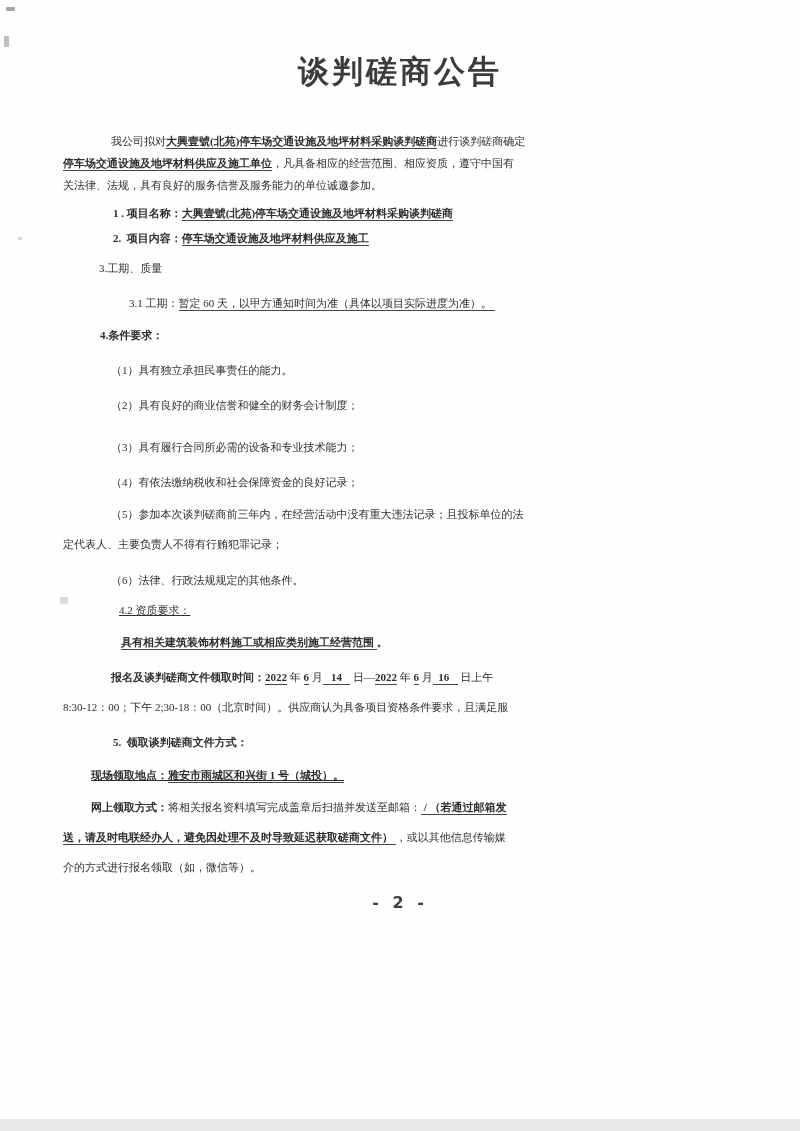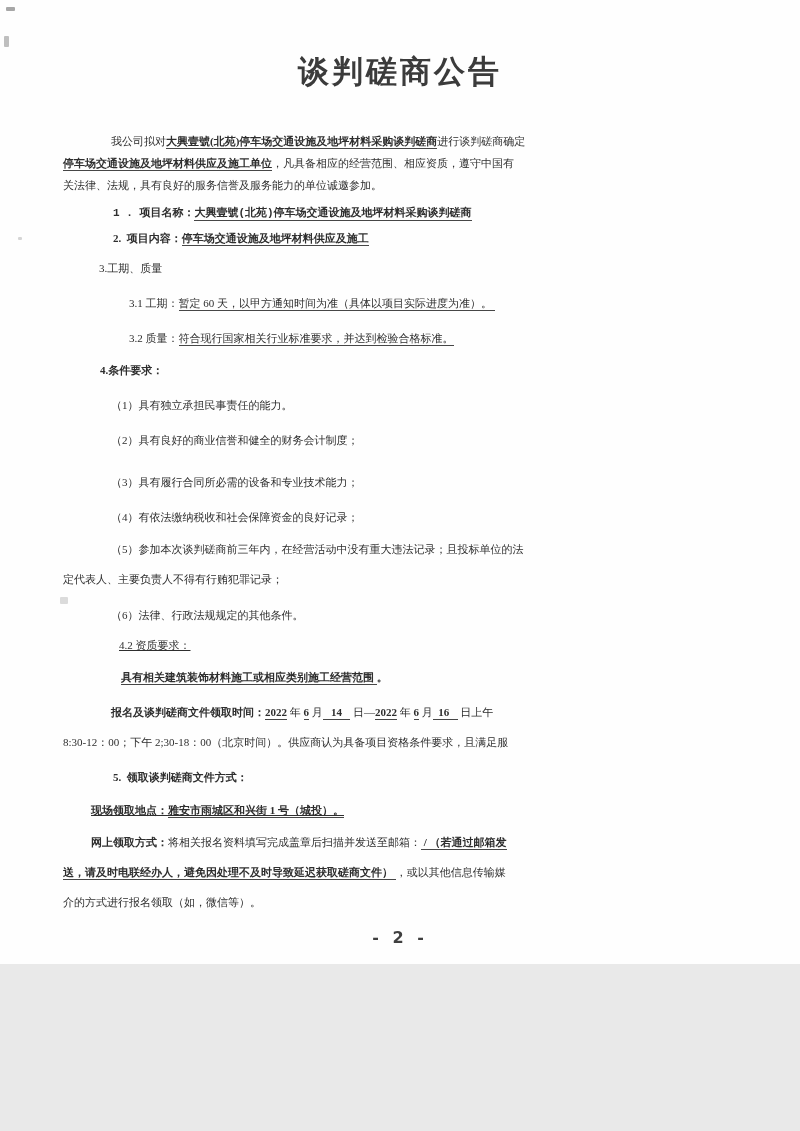--- a/index.html
+++ b/index.html
@@ -1,18 +1,18 @@
 <!DOCTYPE html>
 <html><head>
 <meta charset="utf-8">
 <style>
   html,body { margin:0; padding:0; background:#e9e9e9; }
   .page {
     position:relative;
-    width:800px; height:964px;
+    width:800px; height:1119px;
     margin:0 auto;
     background:#fefefe;
     overflow:hidden;
     font-family:"Liberation Serif","DejaVu Serif",serif;
     color:#2a2a2a;
   }
   .content { padding:52px 63px 0 63px; }
   .doc-title {
     text-align:center;
     font-size:31px;
@@ -56,25 +56,24 @@
   <div class="speck s3"></div>
   <div class="speck s4"></div>
 
   <div class="content">
     <div class="doc-title">谈判磋商公告</div>
 
     <div>
         <div class="line" style="margin-top: 38px; padding-left: 48px;"><span>我公司拟对</span><span class="b u">大興壹號(北苑)停车场交通设施及地坪材料采购谈判磋商</span><span>进行谈判磋商确定</span></div>
         <div class="line" style="margin-top: 0px;"><span class="b u">停车场交通设施及地坪材料供应及施工单位</span><span>，凡具备相应的经营范围、相应资质，遵守中国有</span></div>
         <div class="line" style="margin-top: 0px;"><span>关法律、法规，具有良好的服务信誉及服务能力的单位诚邀参加。</span></div>
-        <div class="line" style="margin-top: 6px; padding-left: 50px; font-family: Liberation Mono, monospace;"><span class="b">1 . 项目名称：</span><span class="b u">大興壹號(北苑)停车场交通设施及地坪材料采购谈判磋商</span></div>
+        <div class="line" style="margin-top: 6px; padding-left: 50px;"><span class="b">1 . 项目名称：</span><span class="b u">大興壹號(北苑)停车场交通设施及地坪材料采购谈判磋商</span></div>
         <div class="line" style="margin-top: 3px; padding-left: 50px;"><span class="b">2.&nbsp; 项目内容：</span><span class="b u">停车场交通设施及地坪材料供应及施工</span></div>
         <div class="line" style="margin-top: 8px; padding-left: 36px;"><span>3.工期、质量</span></div>
         <div class="line" style="margin-top: 13px; padding-left: 66px;"><span>3.1 工期：</span><span class="u">暂定 60 天，以甲方通知时间为准（具体以项目实际进度为准）。&nbsp;</span></div>
-        <div class="line" style="margin-top: 13px; padding-left: 66px;"><span>3.2 质量：</span><span class="u">符合现行国家相关行业标准要求，并达到检验合格标准。</span></div>
         <div class="line" style="margin-top: 10px; padding-left: 37px;"><span class="b">4.条件要求：</span></div>
         <div class="line" style="margin-top: 13px; padding-left: 48px;"><span>（1）具有独立承担民事责任的能力。</span></div>
         <div class="line" style="margin-top: 13px; padding-left: 48px;"><span>（2）具有良好的商业信誉和健全的财务会计制度；</span></div>
         <div class="line" style="margin-top: 20px; padding-left: 48px;"><span>（3）具有履行合同所必需的设备和专业技术能力；</span></div>
         <div class="line" style="margin-top: 13px; padding-left: 48px;"><span>（4）有依法缴纳税收和社会保障资金的良好记录；</span></div>
         <div class="line" style="margin-top: 10px; padding-left: 48px;"><span>（5）参加本次谈判磋商前三年内，在经营活动中没有重大违法记录；且投标单位的法</span></div>
         <div class="line" style="margin-top: 8px;"><span>定代表人、主要负责人不得有行贿犯罪记录；</span></div>
         <div class="line" style="margin-top: 14px; padding-left: 48px;"><span>（6）法律、行政法规规定的其他条件。</span></div>
         <div class="line" style="margin-top: 8px; padding-left: 56px; text-decoration: underline;"><span>4.2 资质要求：</span></div>
         <div class="line" style="margin-top: 10px; padding-left: 58px;"><span class="b u">具有相关建筑装饰材料施工或相应类别施工经营范围&nbsp;</span><span class="b">。</span></div>

